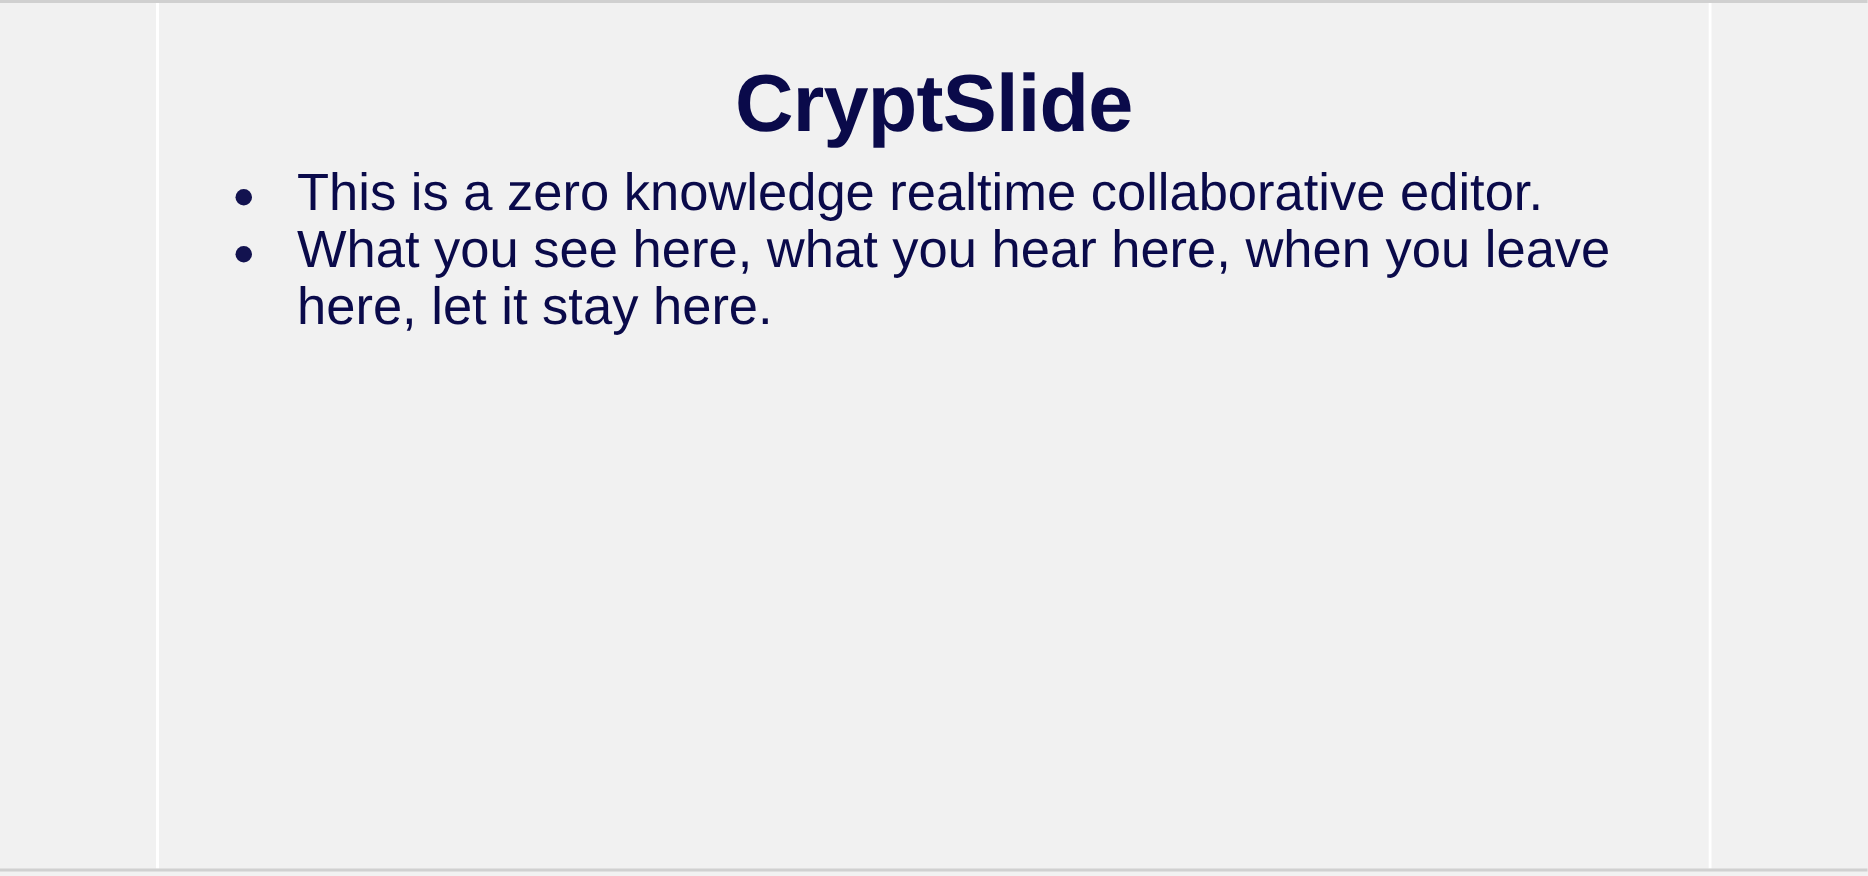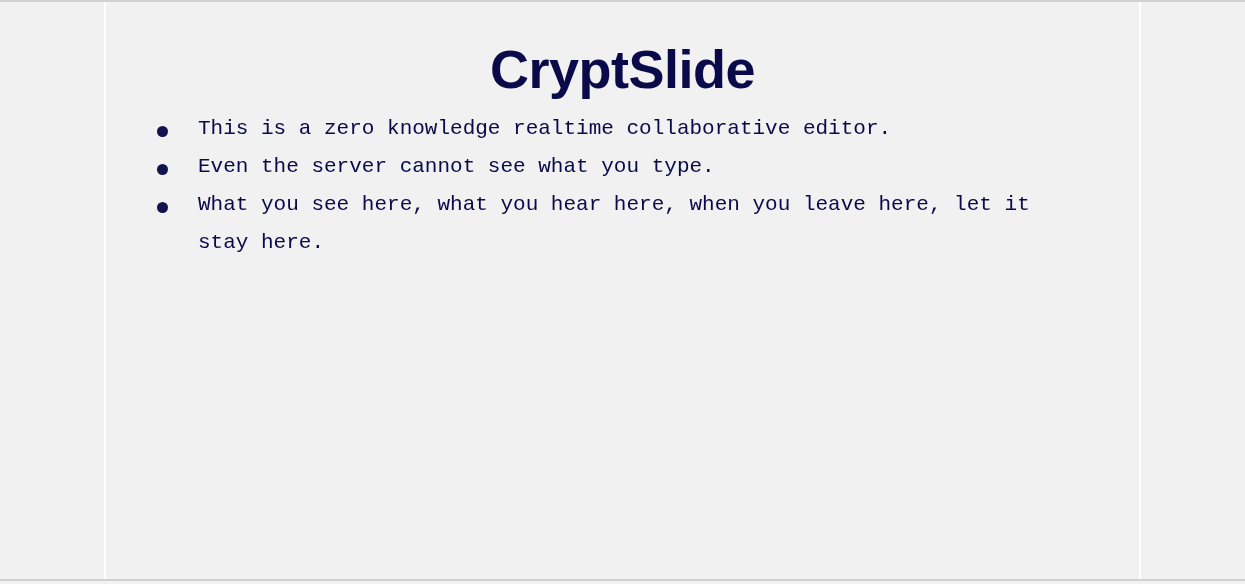--- a/index.html
+++ b/index.html
@@ -87,22 +87,22 @@
     color: #0a0a4a;
   }
 
   .bullet-list {
     list-style: none;
     margin: 0;
     padding: 0;
     padding-top: 14px;
     padding-left: 46px;
     padding-right: 62px;
-    font-family: Liberation Mono, monospace;
-    font-size: 21px;
+    font-family: Liberation Sans, sans-serif;
+    font-size: 35px;
     line-height: 38px;
     color: #0a0a4a;
   }
 
   .bullet-list li {
     position: relative;
     padding-left: 46px;
     margin: 0;
   }
 
@@ -132,23 +132,20 @@
 
   <div class="slide">
 
     <h1 class="slide-title">CryptSlide</h1>
 
     <ul class="bullet-list">
       <li>
         <span>This is a zero knowledge realtime collaborative editor.</span>
       </li>
       <li>
-        <span>Even the server cannot see what you type.</span>
-      </li>
-      <li>
         <span>What you see here, what you hear here, when you leave here, let it stay here.</span>
       </li>
     </ul>
 
   </div>
 
   <div class="bottom-rule"></div>
 
 </div>
 

